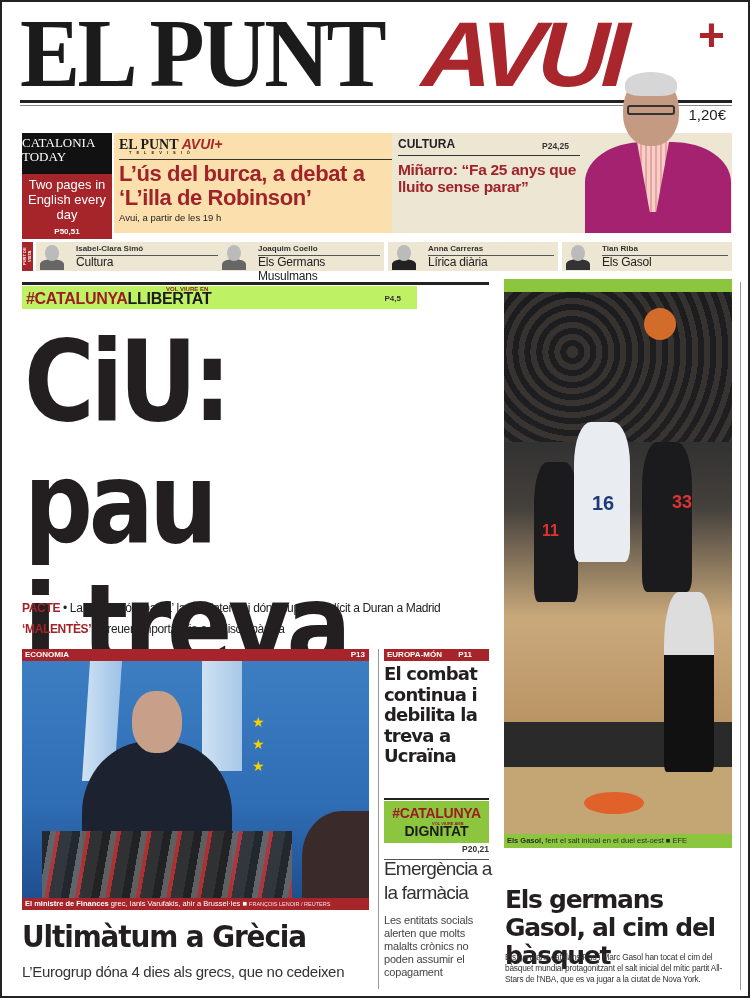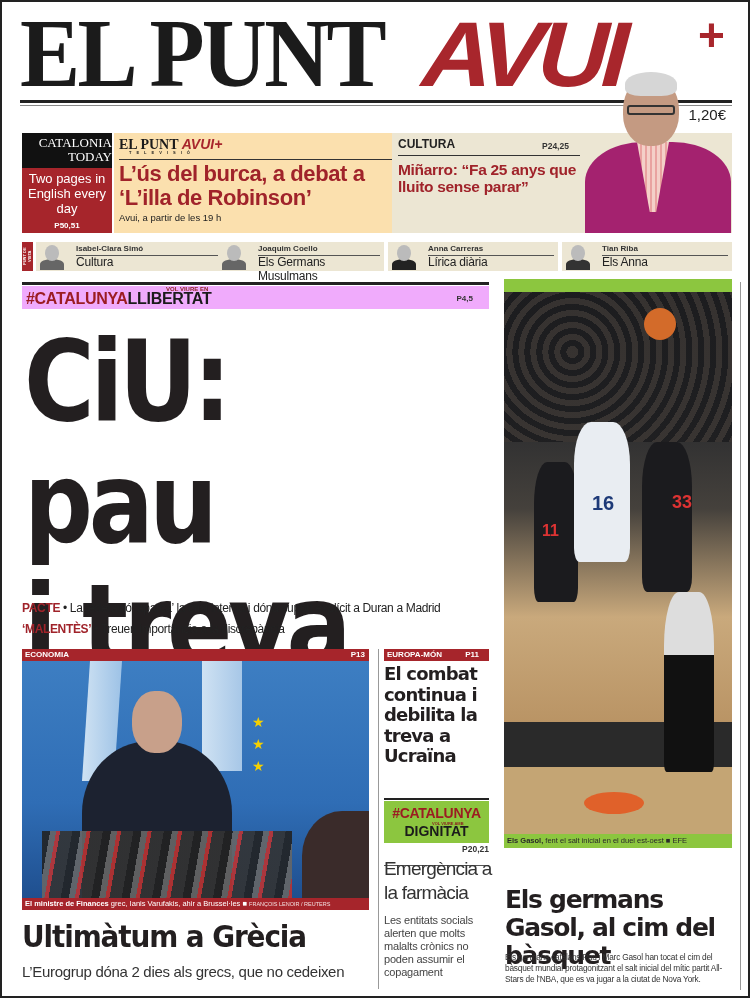--- a/index.html
+++ b/index.html
@@ -14,21 +14,21 @@
   .mast-plus { position: absolute; left: 678px; top: 4px; font-size: 46px; font-weight: bold; color: #a8262c; line-height: 1; }
   .rule-top { position: absolute; left: 18px; top: 98px; width: 712px; height: 3px; background: #222; }
   .rule-thin { position: absolute; left: 18px; top: 103px; width: 712px; height: 1px; background: #888; }
   .dateline { position: absolute; left: 20px; top: 104px; font-size: 13px; color: #222; }
   .dateline b { font-weight: bold; }
   .dateline .small { font-size: 8px; letter-spacing: 0.3px; }
   .price { position: absolute; right: 22px; top: 104px; font-size: 15px; color: #222; }
 
   
   .ct-box { position: absolute; left: 20px; top: 131px; width: 90px; height: 100px; }
-  .ct-head { background: #111; color: #fff; font-family: "Liberation Serif", serif; font-size: 13px; text-align: right; line-height: 14px; padding: 3px 0 2px; height: 35px; }
+  .ct-head { background: #111; color: #fff; font-family: "Liberation Serif", serif; font-size: 13px; text-align: left; line-height: 14px; padding: 3px 0 2px; height: 41px; }
   .ct-body { background: #a6252b; color: #fff; text-align: center; font-size: 13px; line-height: 15px; padding: 3px 2px; height: 65px; }
   .ct-page { font-size: 8px; font-weight: bold; margin-top: 2px; display: block; }
 
   .tv-box { position: absolute; left: 112px; top: 131px; width: 313px; height: 100px; background: #fbe0ae; padding: 3px 5px; }
   .tv-logo { font-family: "Liberation Serif", serif; font-weight: bold; font-size: 14px; color: #1b1b1b; border-bottom: 1px solid #333; padding-bottom: 6px; position: relative; }
   .tv-logo .avui { color: #a8262c; font-family: "Liberation Sans", sans-serif; font-style: italic; }
   .tv-logo .sub { position: absolute; left: 10px; top: 14px; font-size: 4px; letter-spacing: 5px; font-family: "Liberation Sans", sans-serif; }
   .tv-head { color: #a0232a; font-weight: bold; font-size: 22px; line-height: 24px; margin-top: 2px; letter-spacing: -0.4px; }
   .tv-sub { font-size: 9.5px; color: #222; margin-top: 2px; }
 
@@ -51,21 +51,21 @@
   .col-item { position: absolute; top: 0; height: 29px; background: #ece6d3; }
   .col-face { position: absolute; left: 3px; top: 1px; width: 26px; height: 27px; }
   .col-face .f { position: absolute; left: 6px; top: 2px; width: 14px; height: 16px; border-radius: 50%; background: #bbb; }
   .col-face .b { position: absolute; left: 1px; top: 16px; width: 24px; height: 11px; border-radius: 50% 50% 0 0; background: #666; }
   .col-name { position: absolute; left: 40px; top: 2px; font-size: 8px; font-weight: bold; color: #333; }
   .col-rule { position: absolute; left: 40px; top: 13px; right: 4px; height: 1px; background: #555; }
   .col-title { position: absolute; left: 40px; top: 13px; font-size: 12px; color: #222; letter-spacing: -0.2px; }
 
   
   .lead-bar { position: absolute; left: 20px; top: 280px; width: 467px; height: 3px; background: #222; }
-  .lead-tag { position: absolute; left: 20px; top: 284px; width: 467px; height: 23px; background: #f0abfc; padding-left: 36px; }
+  .lead-tag { position: absolute; left: 20px; top: 284px; width: 395px; height: 23px; background: #bef264; padding-left: 36px; }
   .lead-tag .small { position: absolute; left: 144px; top: 0; font-size: 6px; font-weight: bold; color: #8a1e1e; }
   .lead-tag .hash { position: absolute; left: 4px; top: 4px; font-size: 16px; font-weight: bold; letter-spacing: -0.3px; }
   .lead-tag .hash .r { color: #9b1c22; }
   .lead-tag .hash .k { color: #1b1b1b; }
   .lead-tag .pg { position: absolute; right: 16px; top: 8px; font-size: 8px; font-weight: bold; color: #333; }
   .lead-head { position: absolute; left: 22px; top: 318px; width: 470px; font-family: "DejaVu Sans", sans-serif; font-weight: bold; font-size: 112px; line-height: 122px; letter-spacing: -5px; color: #231f20; transform: scaleX(0.86); transform-origin: left top; }
   .lead-deck { position: absolute; left: 20px; top: 596px; width: 470px; font-size: 12px; line-height: 21px; color: #222; letter-spacing: -0.35px; }
   .lead-deck .k { color: #a0232a; font-weight: bold; }
 
   
@@ -81,28 +81,28 @@
   .eco-photo .stars { position: absolute; left: 230px; top: 50px; color: #f5d000; font-size: 14px; line-height: 22px; }
   .eco-cap { position: absolute; left: 20px; top: 896px; width: 347px; height: 12px; background: #a6252b; color: #fff; font-size: 7.5px; padding: 1px 3px; white-space: nowrap; overflow: hidden; }
   .eco-cap b { font-weight: bold; }
   .eco-cap .cr { font-size: 5.5px; opacity: 0.85; }
   .eco-head { position: absolute; left: 20px; top: 917px; font-family: "DejaVu Sans", sans-serif; font-weight: bold; font-size: 30px; letter-spacing: -1.2px; color: #231f20; transform: scaleX(0.93); transform-origin: left top; }
   .eco-sub { position: absolute; left: 20px; top: 961px; font-size: 15px; color: #333; letter-spacing: -0.3px; }
 
   
   .vline { position: absolute; left: 376px; top: 647px; width: 1px; height: 340px; background: #999; }
   .eur-bar { position: absolute; left: 382px; top: 647px; width: 105px; height: 12px; background: #a6252b; color: #fff; font-size: 8px; font-weight: bold; padding: 1px 3px; }
-  .eur-bar .pg { position: absolute; right: 10px; top: 1px; }
+  .eur-bar .pg { position: absolute; right: 17px; top: 1px; }
   .eur-head { position: absolute; left: 382px; top: 662px; width: 108px; font-family: "DejaVu Sans", sans-serif; font-weight: bold; font-size: 18px; line-height: 20.5px; letter-spacing: -0.8px; color: #231f20; }
   .dig-bar { position: absolute; left: 382px; top: 796px; width: 105px; height: 2px; background: #222; }
   .dig-box { position: absolute; left: 382px; top: 799px; width: 105px; height: 42px; background: #8cc63f; text-align: center; font-weight: bold; }
   .dig-box .r { color: #9b1c22; font-size: 14px; display: block; margin-top: 4px; letter-spacing: -0.3px; }
   .dig-box .k { color: #1b1b1b; font-size: 14px; display: block; margin-top: 2px; }
   .dig-box .tiny { position: absolute; left: 48px; top: 20px; font-size: 4px; color: #8a1e1e; }
-  .dig-pg { position: absolute; left: 382px; top: 842px; width: 105px; text-align: right; font-size: 8.5px; color: #333; font-weight: bold; border-bottom: 1px solid #555; padding-bottom: 11px; }
+  .dig-pg { position: absolute; left: 382px; top: 842px; width: 105px; text-align: right; font-size: 8.5px; color: #333; font-weight: bold; border-bottom: 1px solid #555; padding-bottom: 5px; }
   .far-head { position: absolute; left: 382px; top: 855px; width: 108px; font-size: 19px; line-height: 24px; color: #333; letter-spacing: -0.8px; }
   .far-sub { position: absolute; left: 382px; top: 912px; width: 110px; font-size: 11px; line-height: 13px; color: #444; letter-spacing: -0.2px; }
 
   
   .sp-bar { position: absolute; left: 502px; top: 277px; width: 228px; height: 24px; background: #8cc63f; color: #1f2a10; font-size: 8.5px; font-weight: bold; padding: 18px 3px; }
   .sp-photo { position: absolute; left: 502px; top: 290px; width: 228px; height: 542px; overflow: hidden; background: linear-gradient(180deg, #1f2125 0%, #2a2b2e 22%, #45413c 40%, #c9a97c 60%, #b58e5e 85%, #222 100%); }
   .sp-photo .crowd { position: absolute; left: 0; top: 0; width: 228px; height: 150px; background: repeating-radial-gradient(circle at 30% 40%, #3a3532 0 6px, #1c1c1e 6px 12px); opacity: 0.85; }
   .sp-photo .ball { position: absolute; left: 140px; top: 16px; width: 32px; height: 32px; border-radius: 50%; background: #d36b2a; }
   .sp-photo .p1 { position: absolute; left: 70px; top: 130px; width: 56px; height: 140px; background: #e9edf2; border-radius: 30% 30% 10% 10%; }
   .sp-photo .p1n { position: absolute; left: 88px; top: 200px; font-size: 20px; font-weight: bold; color: #1e3a78; }
@@ -197,21 +197,21 @@
       <div class="col-rule"></div>
       <div class="col-title">Els Germans Musulmans</div>
     </div>
     <div class="col-item" style="left:540px;width:170px">
       <div class="col-face">
           <div class="b" style="background:#333"></div>
           <div class="f"></div>
         </div>
       <div class="col-name">Tian Riba</div>
       <div class="col-rule"></div>
-      <div class="col-title">Els Anna</div>
+      <div class="col-title">Els Gasol</div>
     </div>
   </div>
 
   <div class="lead-bar"></div>
   <div class="lead-tag">
     <span class="small">VOL VIURE EN</span>
     <span class="hash"><span class="r">#CATALUNYA</span><span class="k">LLIBERTAT</span></span>
     <span class="pg">P4,5</span>
   </div>
   <div class="lead-head">
@@ -232,21 +232,21 @@
     <div class="stars">★<br>★<br>★</div>
     <div class="man"></div>
     <div class="face"></div>
     <div class="mics"></div>
     <div class="right"></div>
   </div>
   <div class="eco-cap">
     <b>El ministre de Finances</b><span> grec, Ianis Varufakis, ahir a Brussel·les ■ </span><span class="cr">FRANÇOIS LENOIR / REUTERS</span>
   </div>
   <div class="eco-head">Ultimàtum a Grècia</div>
-  <div class="eco-sub">L’Eurogrup dóna 2 dies als grecs, que no cedeixen</div>
+  <div class="eco-sub">L’Eurogrup dóna 4 dies als grecs, que no cedeixen</div>
 
   <div class="vline"></div>
   <div class="eur-bar">
     <span>EUROPA-MÓN</span>
     <span class="pg">P11</span>
   </div>
   <div class="eur-head">El combat continua i debilita la treva a Ucraïna</div>
 
   <div class="dig-bar"></div>
   <div class="dig-box">

